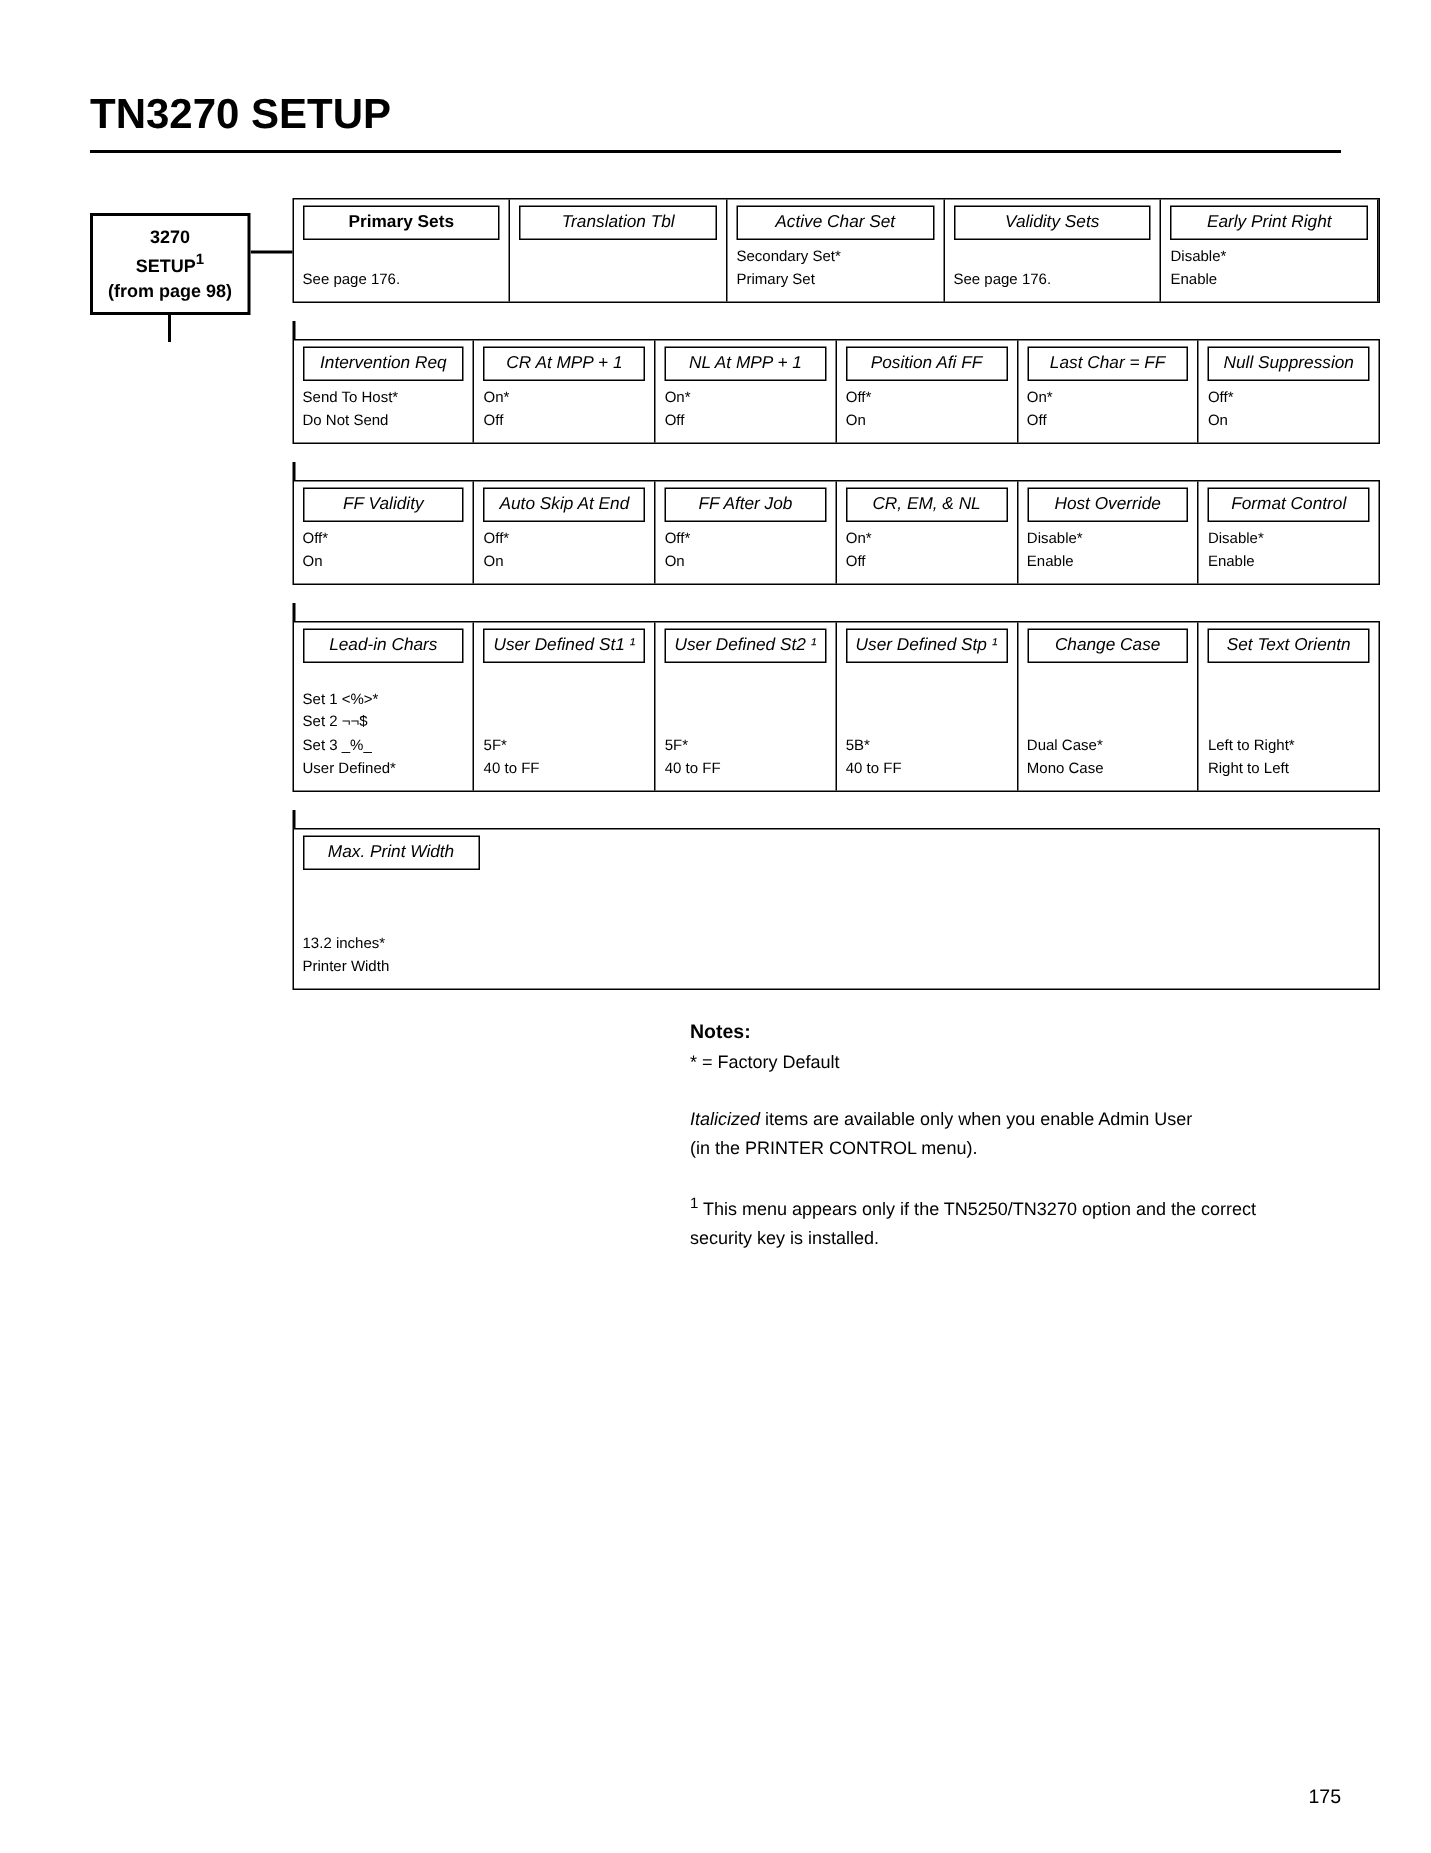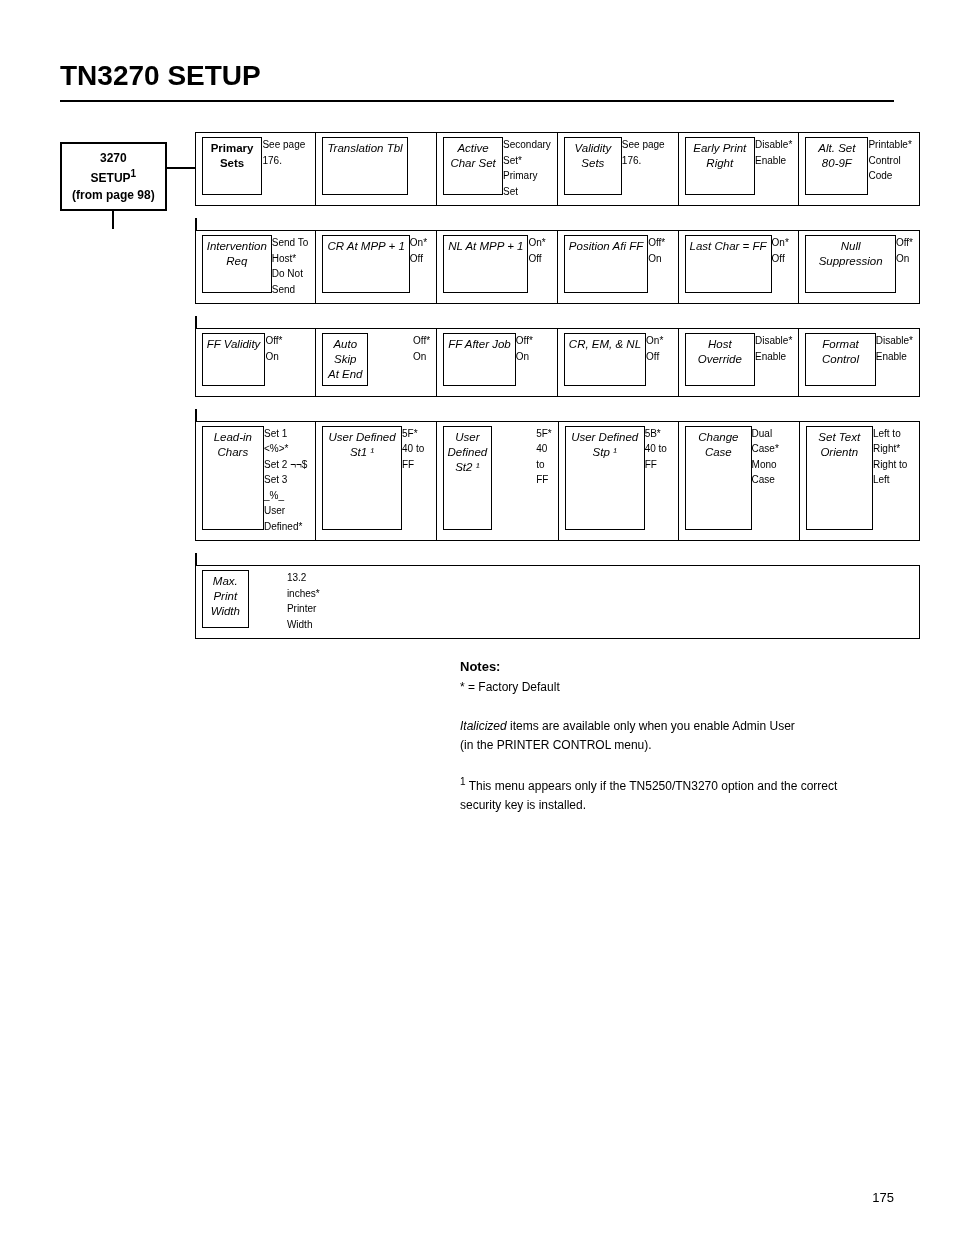--- a/index.html
+++ b/index.html
@@ -69,20 +69,22 @@
       margin-bottom: 12px;
     }
     .section-inner {
       display: flex;
     }
     .scell {
       flex: 1;
       border-right: 1px solid #000;
       padding: 4px 6px 6px 6px;
       display: flex;
+      flex-direction: column;
+      justify-content: space-between;
     }
     .scell:last-child {
       border-right: none;
     }
     .scell-title {
       border: 1px solid #000;
       font-style: italic;
       font-size: 11.5px;
       text-align: center;
       padding: 3px 4px;
@@ -143,25 +145,20 @@
             <div class="scell" style="border-right: 1px solid rgb(0, 0, 0);">
               <div class="scell-title">Validity
 Sets</div>
               <div class="scell-vals">See page 176.</div>
             </div>
             <div class="scell" style="border-right: 1px solid rgb(0, 0, 0);">
               <div class="scell-title">Early Print
 Right</div>
               <div class="scell-vals">Disable*<br>Enable</div>
             </div>
-            <div class="scell">
-              <div class="scell-title">Alt.
-Set 80-9F</div>
-              <div class="scell-vals">Printable*<br>Control Code</div>
-            </div>
           </div>
       </div>
 
       <div style="width:2px; background:#000; height:12px; margin-left:0;"></div>
 
       <div class="section-row">
         <div class="section-inner" id="sec2-row">
             <div class="scell" style="border-right: 1px solid rgb(0, 0, 0);">
               <div class="scell-title">Intervention
 Req</div>
@@ -196,21 +193,21 @@
       </div>
 
       <div style="width:2px; background:#000; height:12px; margin-left:0;"></div>
 
       <div class="section-row">
         <div class="section-inner" id="sec3-row">
             <div class="scell" style="border-right: 1px solid rgb(0, 0, 0);">
               <div class="scell-title">FF Validity</div>
               <div class="scell-vals">Off*<br>On</div>
             </div>
-            <div class="scell" style="border-right: 1px solid rgb(0, 0, 0); gap: 45px;">
+            <div class="scell" style="border-right: 1px solid rgb(0, 0, 0);">
               <div class="scell-title">Auto Skip At
 End</div>
               <div class="scell-vals">Off*<br>On</div>
             </div>
             <div class="scell" style="border-right: 1px solid rgb(0, 0, 0);">
               <div class="scell-title">FF After Job</div>
               <div class="scell-vals">Off*<br>On</div>
             </div>
             <div class="scell" style="border-right: 1px solid rgb(0, 0, 0);">
               <div class="scell-title">CR, EM,

